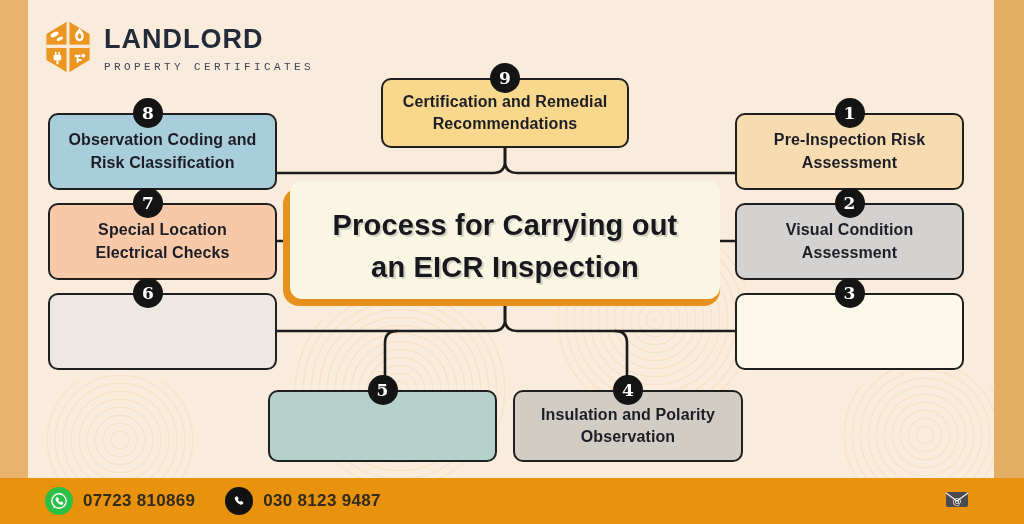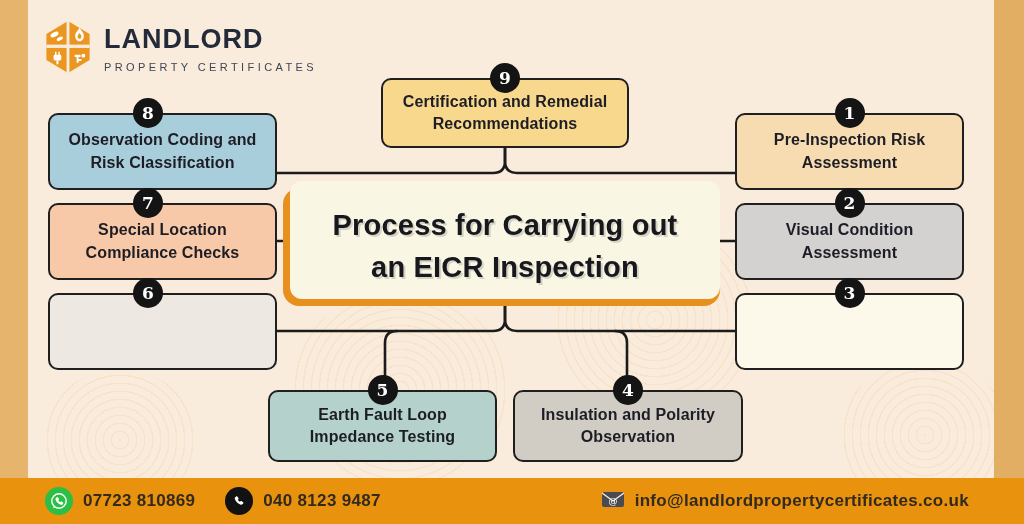--- a/index.html
+++ b/index.html
@@ -10,21 +10,21 @@
   .side-strip.left { left:0; }
   .side-strip.right { right:0; width:30px; background:#E2AE63; }
 
   
   .swirl { position:absolute; border-radius:50%; pointer-events:none; z-index:0;
     background:repeating-radial-gradient(circle at 50% 50%, rgba(232,144,29,0.10) 0 1.5px, rgba(0,0,0,0) 1.5px 8px); }
 
   
   .logo { position:absolute; left:44px; top:20px; display:flex; align-items:center; gap:12px; z-index:5; }
   .logo-text-line1 { font-size:27px; font-weight:bold; letter-spacing:1px; color:#232B3A; line-height:1; }
-  .logo-text-line2 { font-size:11px; letter-spacing:3.4px; color:#3D4656; margin-top:8px; }
+  .logo-text-line2 { font-size:11px; letter-spacing:3.4px; color:#3D4656; margin-top:8px;font-family:Liberation Mono, monospace; }
 
   
   svg.connectors { position:absolute; left:0; top:0; z-index:2; }
   .conn { fill:none; stroke:#1B1B1B; stroke-width:2.6; stroke-linecap:round; }
 
   
   .box { position:absolute; border:2px solid #1F1F1F; border-radius:10px;
          display:flex; align-items:center; justify-content:center; z-index:3; }
   .box-label { font-size:16px; font-weight:bold; color:#1D1D25; text-align:center;
                line-height:1.4; white-space:pre-line; letter-spacing:0.1px; }
@@ -113,21 +113,21 @@
 </div>
 
 <div class="box s8" style="left:48px; top:113px; width:229px; height:77px;">
   <span class="badge off">8</span>
   <span class="box-label">Observation Coding and
 Risk Classification</span>
 </div>
 <div class="box s7" style="left:48px; top:203px; width:229px; height:77px;">
   <span class="badge off">7</span>
   <span class="box-label">Special Location
-Compliance Checks</span>
+Electrical Checks</span>
 </div>
 <div class="box s6" style="left:48px; top:293px; width:229px; height:77px;">
   <span class="badge off">6</span>
 </div>
 <div class="box s9" style="left:381px; top:78px; width:248px; height:70px;">
   <span class="badge">9</span>
   <span class="box-label">Certification and Remedial
 Recommendations</span>
 </div>
 <div class="box s1" style="left:735px; top:113px; width:229px; height:77px;">
@@ -138,22 +138,20 @@
 <div class="box s2" style="left:735px; top:203px; width:229px; height:77px;">
   <span class="badge">2</span>
   <span class="box-label">Visual Condition
 Assessment</span>
 </div>
 <div class="box s3" style="left:735px; top:293px; width:229px; height:77px;">
   <span class="badge">3</span>
 </div>
 <div class="box s5" style="left:268px; top:390px; width:229px; height:72px;">
   <span class="badge">5</span>
-  <span class="box-label">Earth Fault Loop
-Impedance Testing</span>
 </div>
 <div class="box s4" style="left:513px; top:390px; width:230px; height:72px;">
   <span class="badge">4</span>
   <span class="box-label">Insulation and Polarity
 Observation</span>
 </div>
 
 <div class="footer">
   <div class="footer-left">
     <div class="contact">
@@ -165,28 +163,27 @@
         </svg>
       </span>
       <span class="contact-text">07723 810869</span>
     </div>
     <div class="contact">
       <span class="icon-circle black">
         <svg width="16" height="16" viewBox="0 0 20 20">
           <path d="M6.2 4.6c.6-.6 1.4-.6 1.9 0l1.2 1.5c.4.5.3 1.2-.1 1.7l-.6.6c.6 1.1 1.5 2 2.6 2.6l.6-.6c.5-.4 1.2-.5 1.7-.1l1.5 1.2c.6.5.6 1.3 0 1.9l-.8.8c-.5.5-1.3.7-2 .5-1.7-.6-3.3-1.6-4.6-2.9C6.3 10.5 5.3 8.9 4.7 7.2c-.2-.7 0-1.5.5-2z" fill="#FFFFFF"></path>
         </svg>
       </span>
-      <span class="contact-text">040 8123 9487</span>
+      <span class="contact-text">030 8123 9487</span>
     </div>
   </div>
   <div class="footer-right">
     <div class="contact">
       <span>
         <svg width="24" height="20" viewBox="0 0 24 20">
           <rect x="1" y="3" width="22" height="15" rx="2" fill="#4A4A52"></rect>
           <path d="M1 4 L12 12 L23 4" fill="none" stroke="#FAECDC" stroke-width="1.4"></path>
           <text x="12" y="14.5" text-anchor="middle" font-size="9" fill="#FFFFFF" font-family="DejaVu Sans, sans-serif">@</text>
         </svg>
       </span>
-      <span class="contact-text">info@landlordpropertycertificates.co.uk</span>
     </div>
   </div>
 </div>
 
 </body></html>

